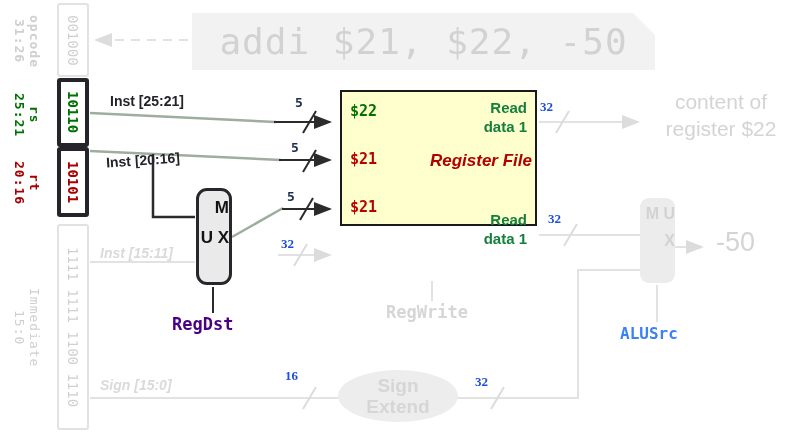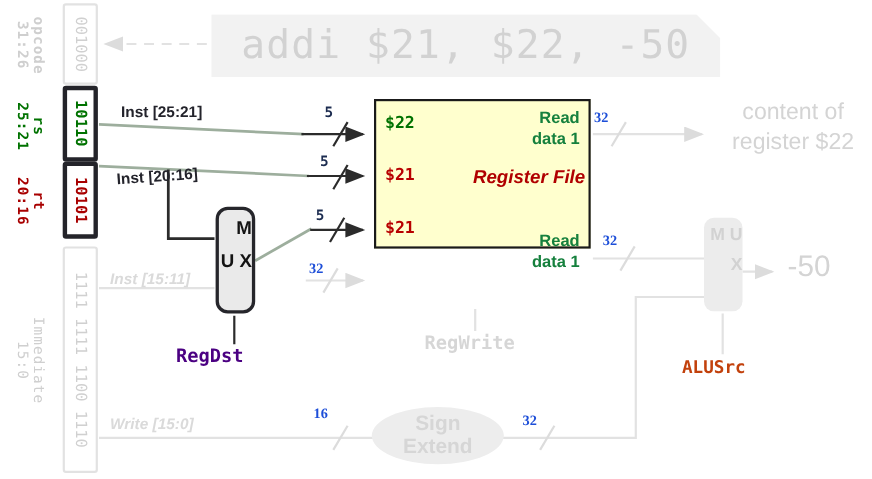--- a/index.html
+++ b/index.html
@@ -147,21 +147,21 @@
   <div class="abs bitbox strongbox" style="top:147px;height:70px;color:#a80000;">
     <span class="bits">10101</span>
   </div>
   <div class="abs bitbox faintbox" style="top:224px;height:206px;">
     <span class="bits">1111 1111 1100 1110</span>
   </div>
 
   <div class="abs instlabel" style="left:110px;top:93px;">Inst [25:21]</div>
   <div class="abs instlabel" style="left:106px;top:152px;transform:rotate(-4deg);">Inst [20:16]</div>
   <div class="abs instlabel faded" style="left:100px;top:245px;">Inst [15:11]</div>
-  <div class="abs instlabel faded" style="left:100px;top:377px;">Write [15:0]</div>
+  <div class="abs instlabel faded" style="left:100px;top:377px;">Sign [15:0]</div>
 
   <div class="abs buswidth" style="left:295px;top:95px;">5</div>
   <div class="abs buswidth" style="left:291px;top:140px;">5</div>
   <div class="abs buswidth" style="left:287px;top:189px;">5</div>
   <div class="abs buswidth faded" style="left:281px;top:236px;">32</div>
   <div class="abs buswidth faded" style="left:540px;top:99px;">32</div>
   <div class="abs buswidth faded" style="left:548px;top:211px;">32</div>
   <div class="abs buswidth faded" style="left:285px;top:368px;">16</div>
   <div class="abs buswidth faded" style="left:475px;top:374px;">32</div>
 
@@ -171,23 +171,23 @@
     <span class="val" style="top:106px;color:#b80000;">$21</span>
     <div class="port" style="right:8px;top:6px;width:64px;text-align:right;">Read data 1</div>
     <div class="port" style="right:8px;top:118px;width:64px;text-align:right;">Read data 1</div>
     <div class="rf-title">Register File</div>
   </div>
 
   <div class="abs mux mux1">M U X</div>
 
   <div class="abs mux mux2">M U X</div>
 
-  <div class="abs ctrl" style="left:160px;top:314px;color:#4b0082;">RegDst</div>
+  <div class="abs ctrl" style="left:172px;top:314px;color:#4b0082;">RegDst</div>
   <div class="abs ctrl" style="left:386px;top:302px;color:#d6d6d6;font-size:17px;">RegWrite</div>
-  <div class="abs ctrl" style="left:620px;top:324px;color:#c2410c;font-size:16px;">ALUSrc</div>
+  <div class="abs ctrl" style="left:620px;top:324px;color:#3b82f6;font-size:16px;">ALUSrc</div>
 
   <div class="abs ellipse">
     <div class="txt">Sign Extend</div>
   </div>
 
   <div class="abs note" style="left:650px;top:88px;width:142px;text-align:center;font-size:21px;line-height:27px;">content of register $22</div>
   <div class="abs note" style="left:716px;top:227px;font-size:27px;text-align:center;">-50</div>
 
 </div>
 

